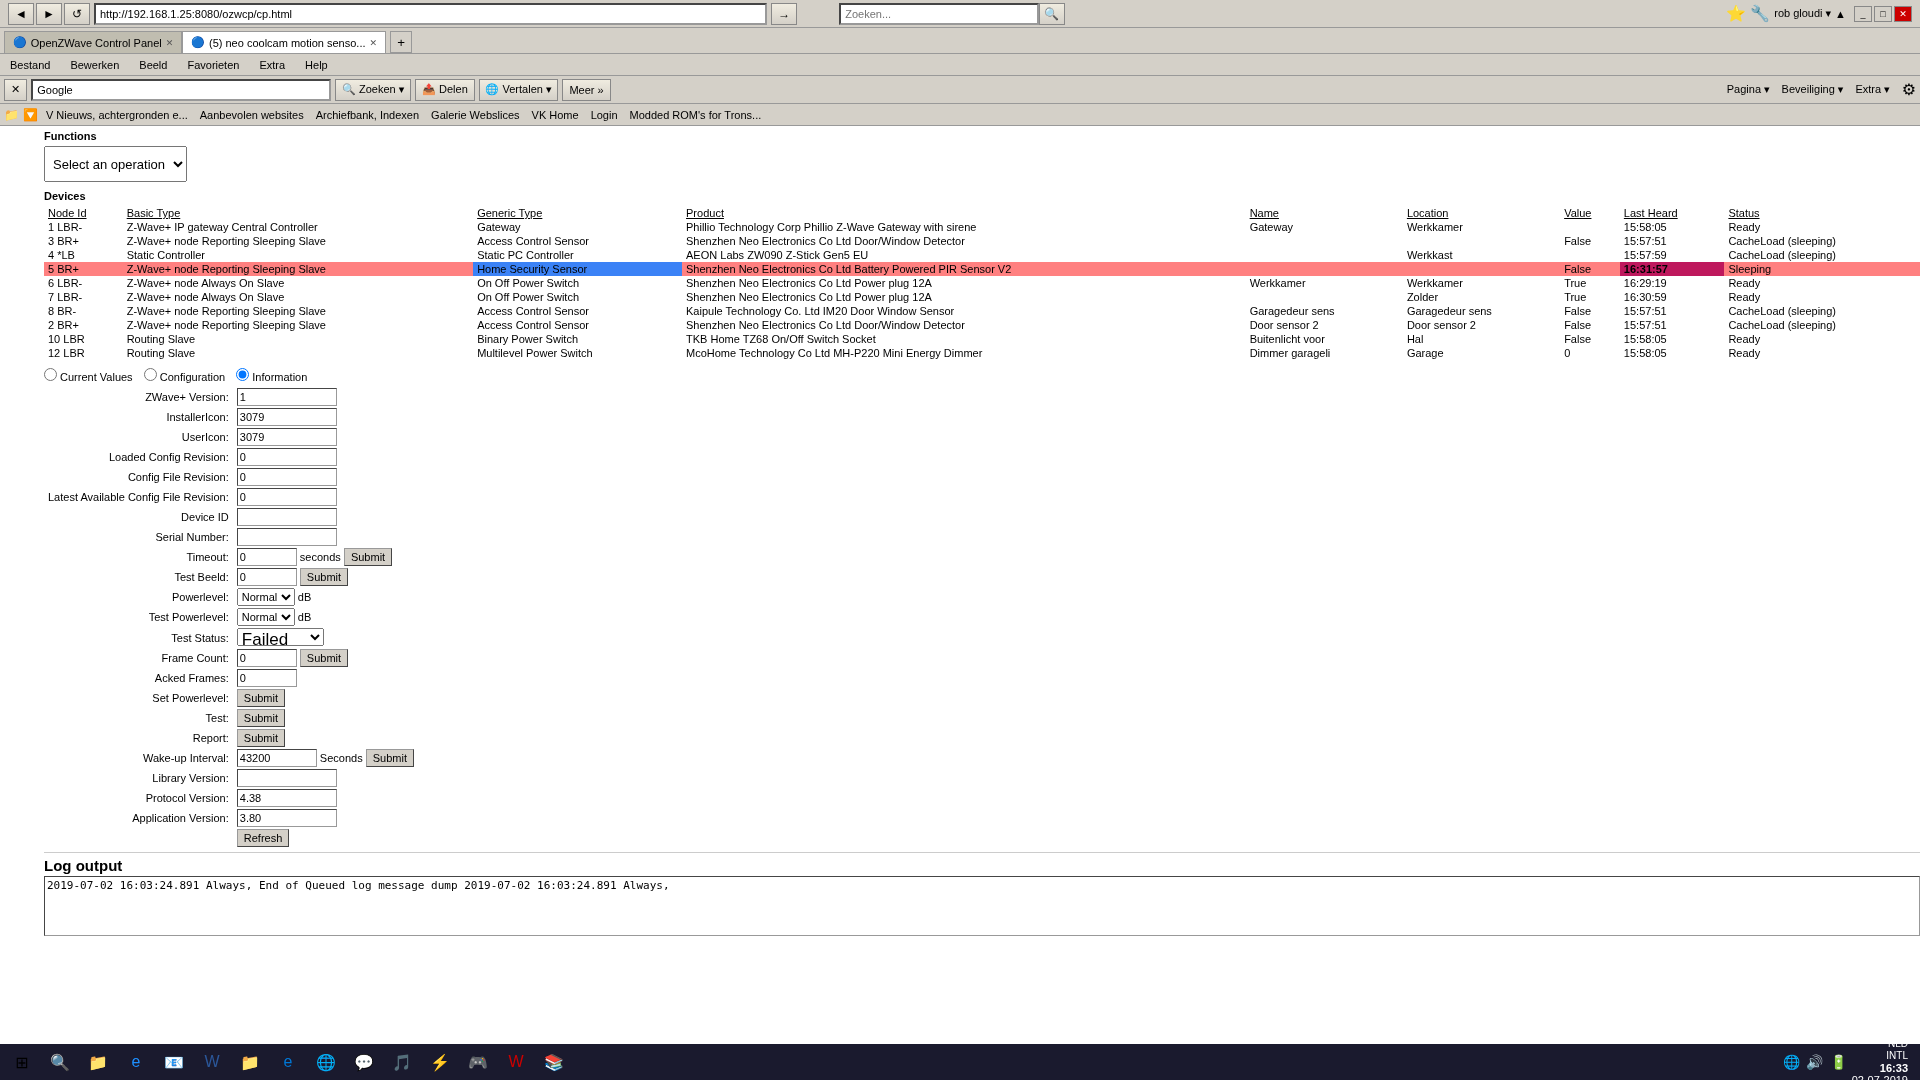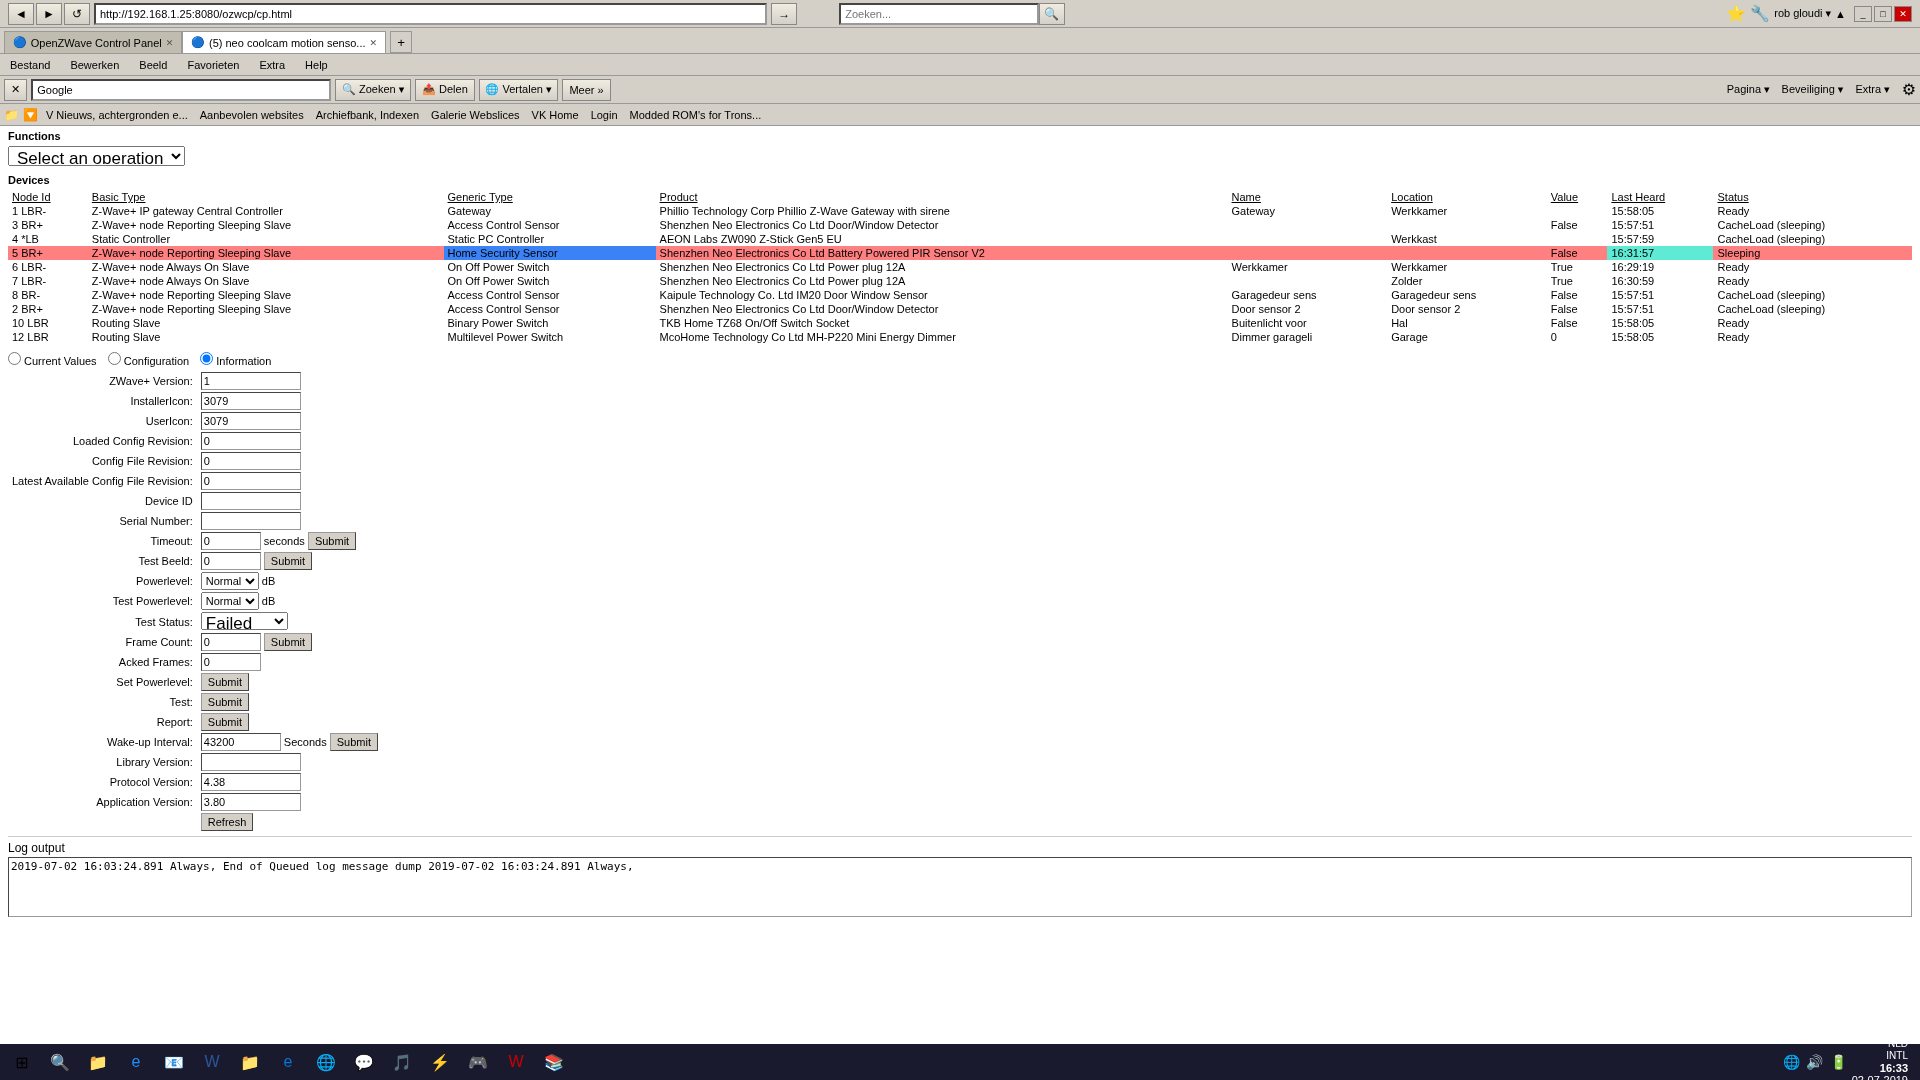--- a/index.html
+++ b/index.html
@@ -91,41 +91,41 @@
     .content {
       background: #fff;
       padding: 4px 8px;
       height: calc(1080px - 28px - 26px - 22px - 28px - 22px - 36px);
       overflow-y: auto;
     }
 
     
     .functions-section { margin-bottom: 8px; }
     .section-title { font-weight: bold; font-size: 11px; margin-bottom: 4px; }
-    select.operation-select { font-size: 17px; padding: 1px 4px; height: 20px; }
+    select.operation-select { font-size: 13px; padding: 1px 4px; height: 36px; }
 
     
     .devices-section { margin-bottom: 8px; }
     .devices-table { width: 100%; border-collapse: collapse; font-size: 11px; }
     .devices-table th { text-decoration: underline; text-align: left; padding: 1px 4px; font-weight: normal; cursor: pointer; }
     .devices-table td { padding: 1px 4px; white-space: nowrap; }
 
     
     .info-panel { margin-top: 4px; font-size: 11px; }
     .radio-group { margin-bottom: 4px; }
     .radio-group label { margin-right: 8px; }
     .info-table { border-collapse: collapse; }
     .info-table td { padding: 1px 4px; vertical-align: middle; }
     .info-table input[type="text"] { width: 100px; height: 18px; font-size: 11px; border: 1px inset #999; padding: 0 2px; }
     .info-table button { height: 18px; font-size: 11px; padding: 0 6px; border: 1px outset #999; background: #d4d0c8; cursor: pointer; }
     .info-table select { font-size: 11px; height: 18px; }
 
     
     .log-section { margin-top: 4px; border-top: 1px solid #ccc; padding-top: 4px; }
-    .log-title { font-weight: normal; font-size: 12px; margin-bottom: 2px; }
+    .log-title { font-weight: bold; font-size: 15px; margin-bottom: 2px; }
     .log-content { font-family: monospace; font-size: 11px; color: #000; height: 60px; overflow-y: auto; border: 1px inset #999; padding: 2px; background: #fff; }
 
     
     .taskbar {
       position: fixed;
       bottom: 0;
       left: 0;
       width: 1920px;
       height: 36px;
       background: #1a1a2e;
@@ -215,21 +215,21 @@
     <span style="font-size:12px;">🔽</span>
     <span class="fav-item">V Nieuws, achtergronden e...</span>
     <span class="fav-item">Aanbevolen websites</span>
     <span class="fav-item">Archiefbank, Indexen</span>
     <span class="fav-item">Galerie Webslices</span>
     <span class="fav-item">VK Home</span>
     <span class="fav-item">Login</span>
     <span class="fav-item">Modded ROM's for Trons...</span>
   </div>
 
-  <div class="content" style="flex:1; overflow-y:auto; padding:4px 8px;">
+  <div class="content" style="flex:1; overflow-y:auto; padding:4px 0;margin-left:44px;">
 
     <div class="functions-section">
       <div class="section-title">Functions</div>
       <select class="operation-select">
         <option>Select an operation</option>
       </select>
     </div>
 
     <div class="devices-section">
       <div class="section-title">Devices</div>
@@ -282,21 +282,21 @@
               <td>CacheLoad (sleeping)</td>
             </tr>
             <tr style="background-color: rgb(255, 128, 128);">
               <td style="background-color: rgb(255, 128, 128);">5 BR+</td>
               <td style="background-color: rgb(255, 128, 128);">Z-Wave+ node Reporting Sleeping Slave</td>
               <td style="background-color: #3b82f6;">Home Security Sensor</td>
               <td style="background-color: rgb(255, 128, 128);">Shenzhen Neo Electronics Co Ltd Battery Powered PIR Sensor V2</td>
               <td style="background-color: rgb(255, 128, 128);"></td>
               <td style="background-color: rgb(255, 128, 128);"></td>
               <td style="background-color: rgb(255, 128, 128);">False</td>
-              <td style="background-color: #5eead4;">16:31:57</td>
+              <td style="background-color: #be185d; font-weight: bold;">16:31:57</td>
               <td style="background-color: rgb(255, 128, 128);">Sleeping</td>
             </tr>
             <tr>
               <td>6 LBR-</td>
               <td>Z-Wave+ node Always On Slave</td>
               <td>On Off Power Switch</td>
               <td>Shenzhen Neo Electronics Co Ltd Power plug 12A</td>
               <td>Werkkamer</td>
               <td>Werkkamer</td>
               <td>True</td>

